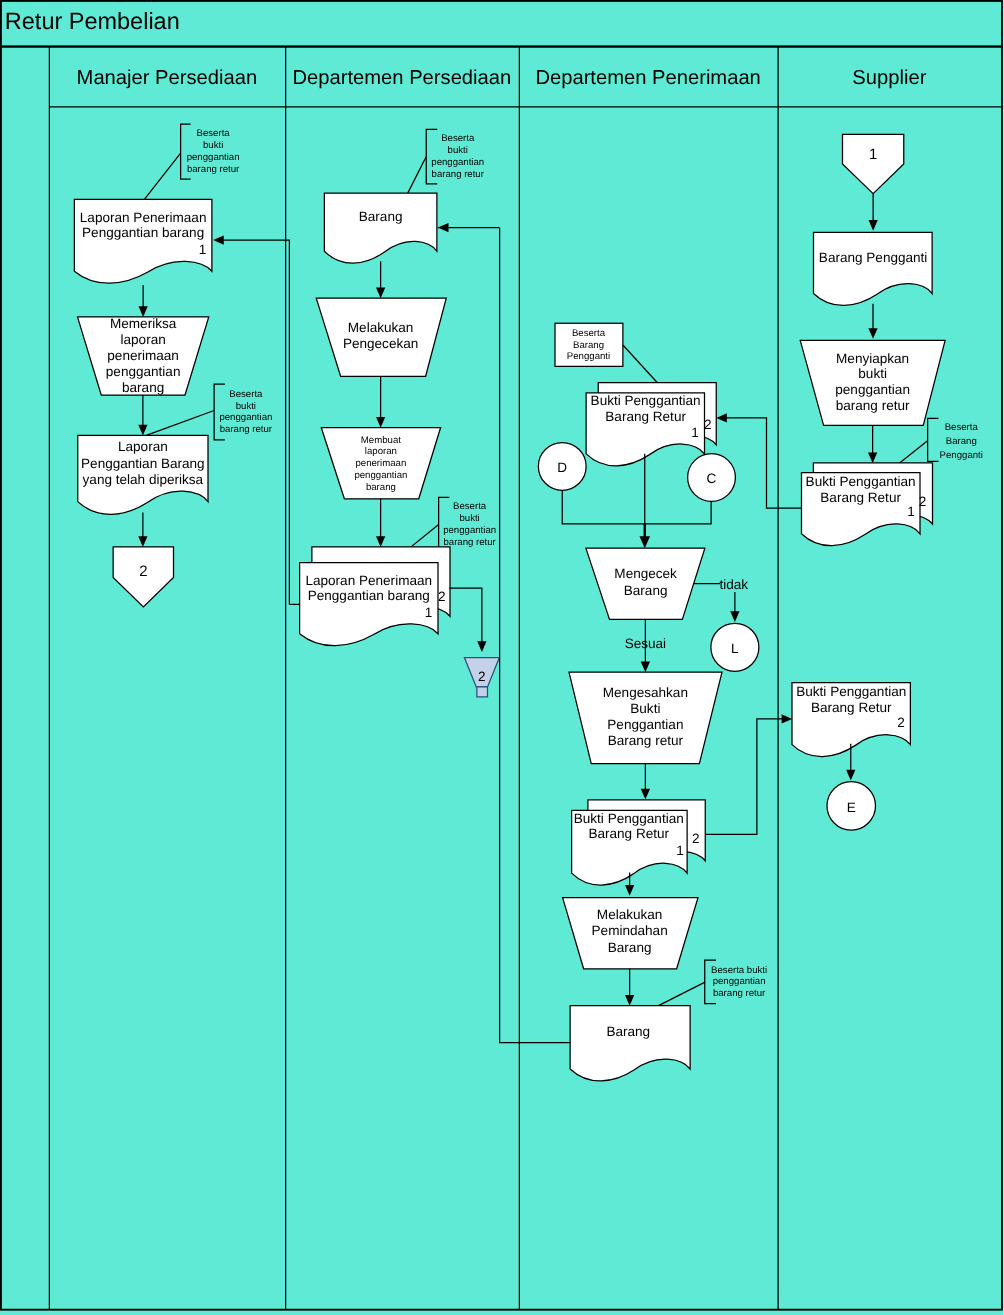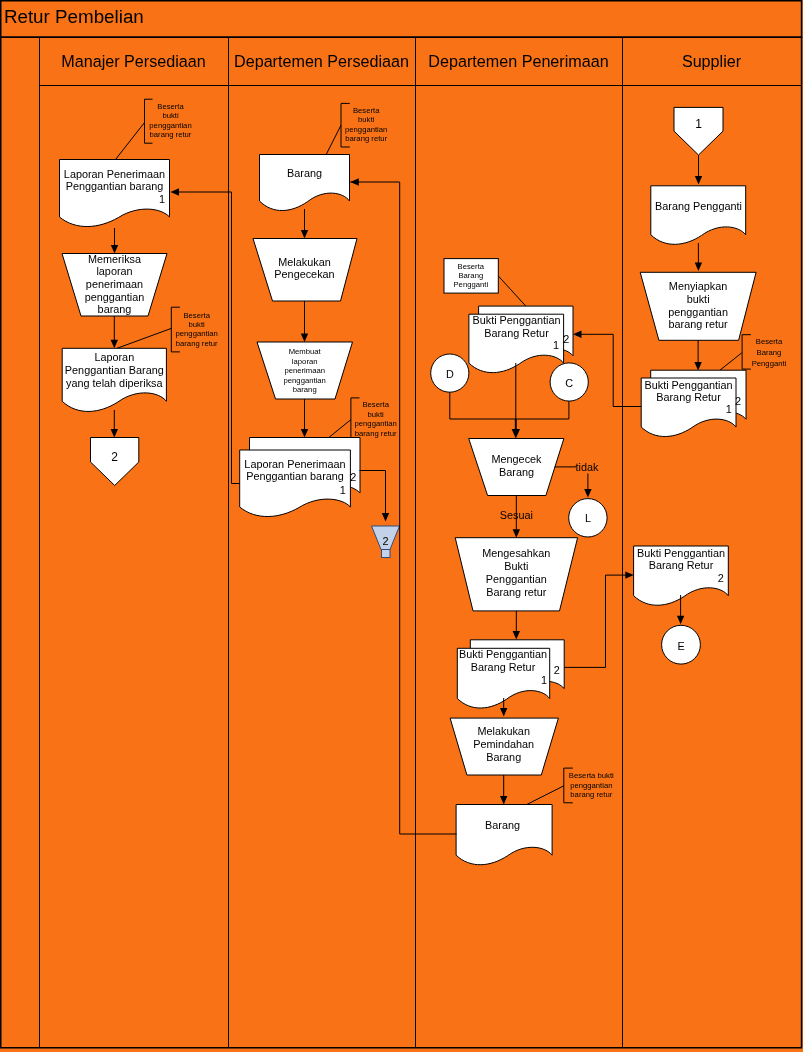--- a/index.html
+++ b/index.html
@@ -1,19 +1,19 @@
 <!DOCTYPE html>
 <html><head>
 <meta charset="utf-8">
 <title>Retur Pembelian</title>
 <style>
   html,body{margin:0;padding:0;background:#ffffff;}
   body{width:803px;height:1052px;overflow:hidden;
        font-family:"Liberation Sans",sans-serif;}
-  #page{position:relative;width:803px;height:1052px;background:#f97316;}
+  #page{position:relative;width:803px;height:1052px;background:#5eead4;}
   svg#chart{position:absolute;left:0;top:0;display:block;shape-rendering:geometricPrecision;}
   .shp{fill:#ffffff;stroke:#000000;stroke-width:1;}
   .ln{fill:none;stroke:#000000;stroke-width:1;}
   .lnb{stroke-width:1.9;}
   .grid{fill:none;stroke:#000000;stroke-width:1;}
   .grid15{fill:none;stroke:#000000;stroke-width:1.5;}
   text{font-family:"Liberation Sans",sans-serif;fill:#000000;}
   text{text-anchor:middle;}
   text.tl{text-anchor:start;}
   text.tr{text-anchor:end;}

